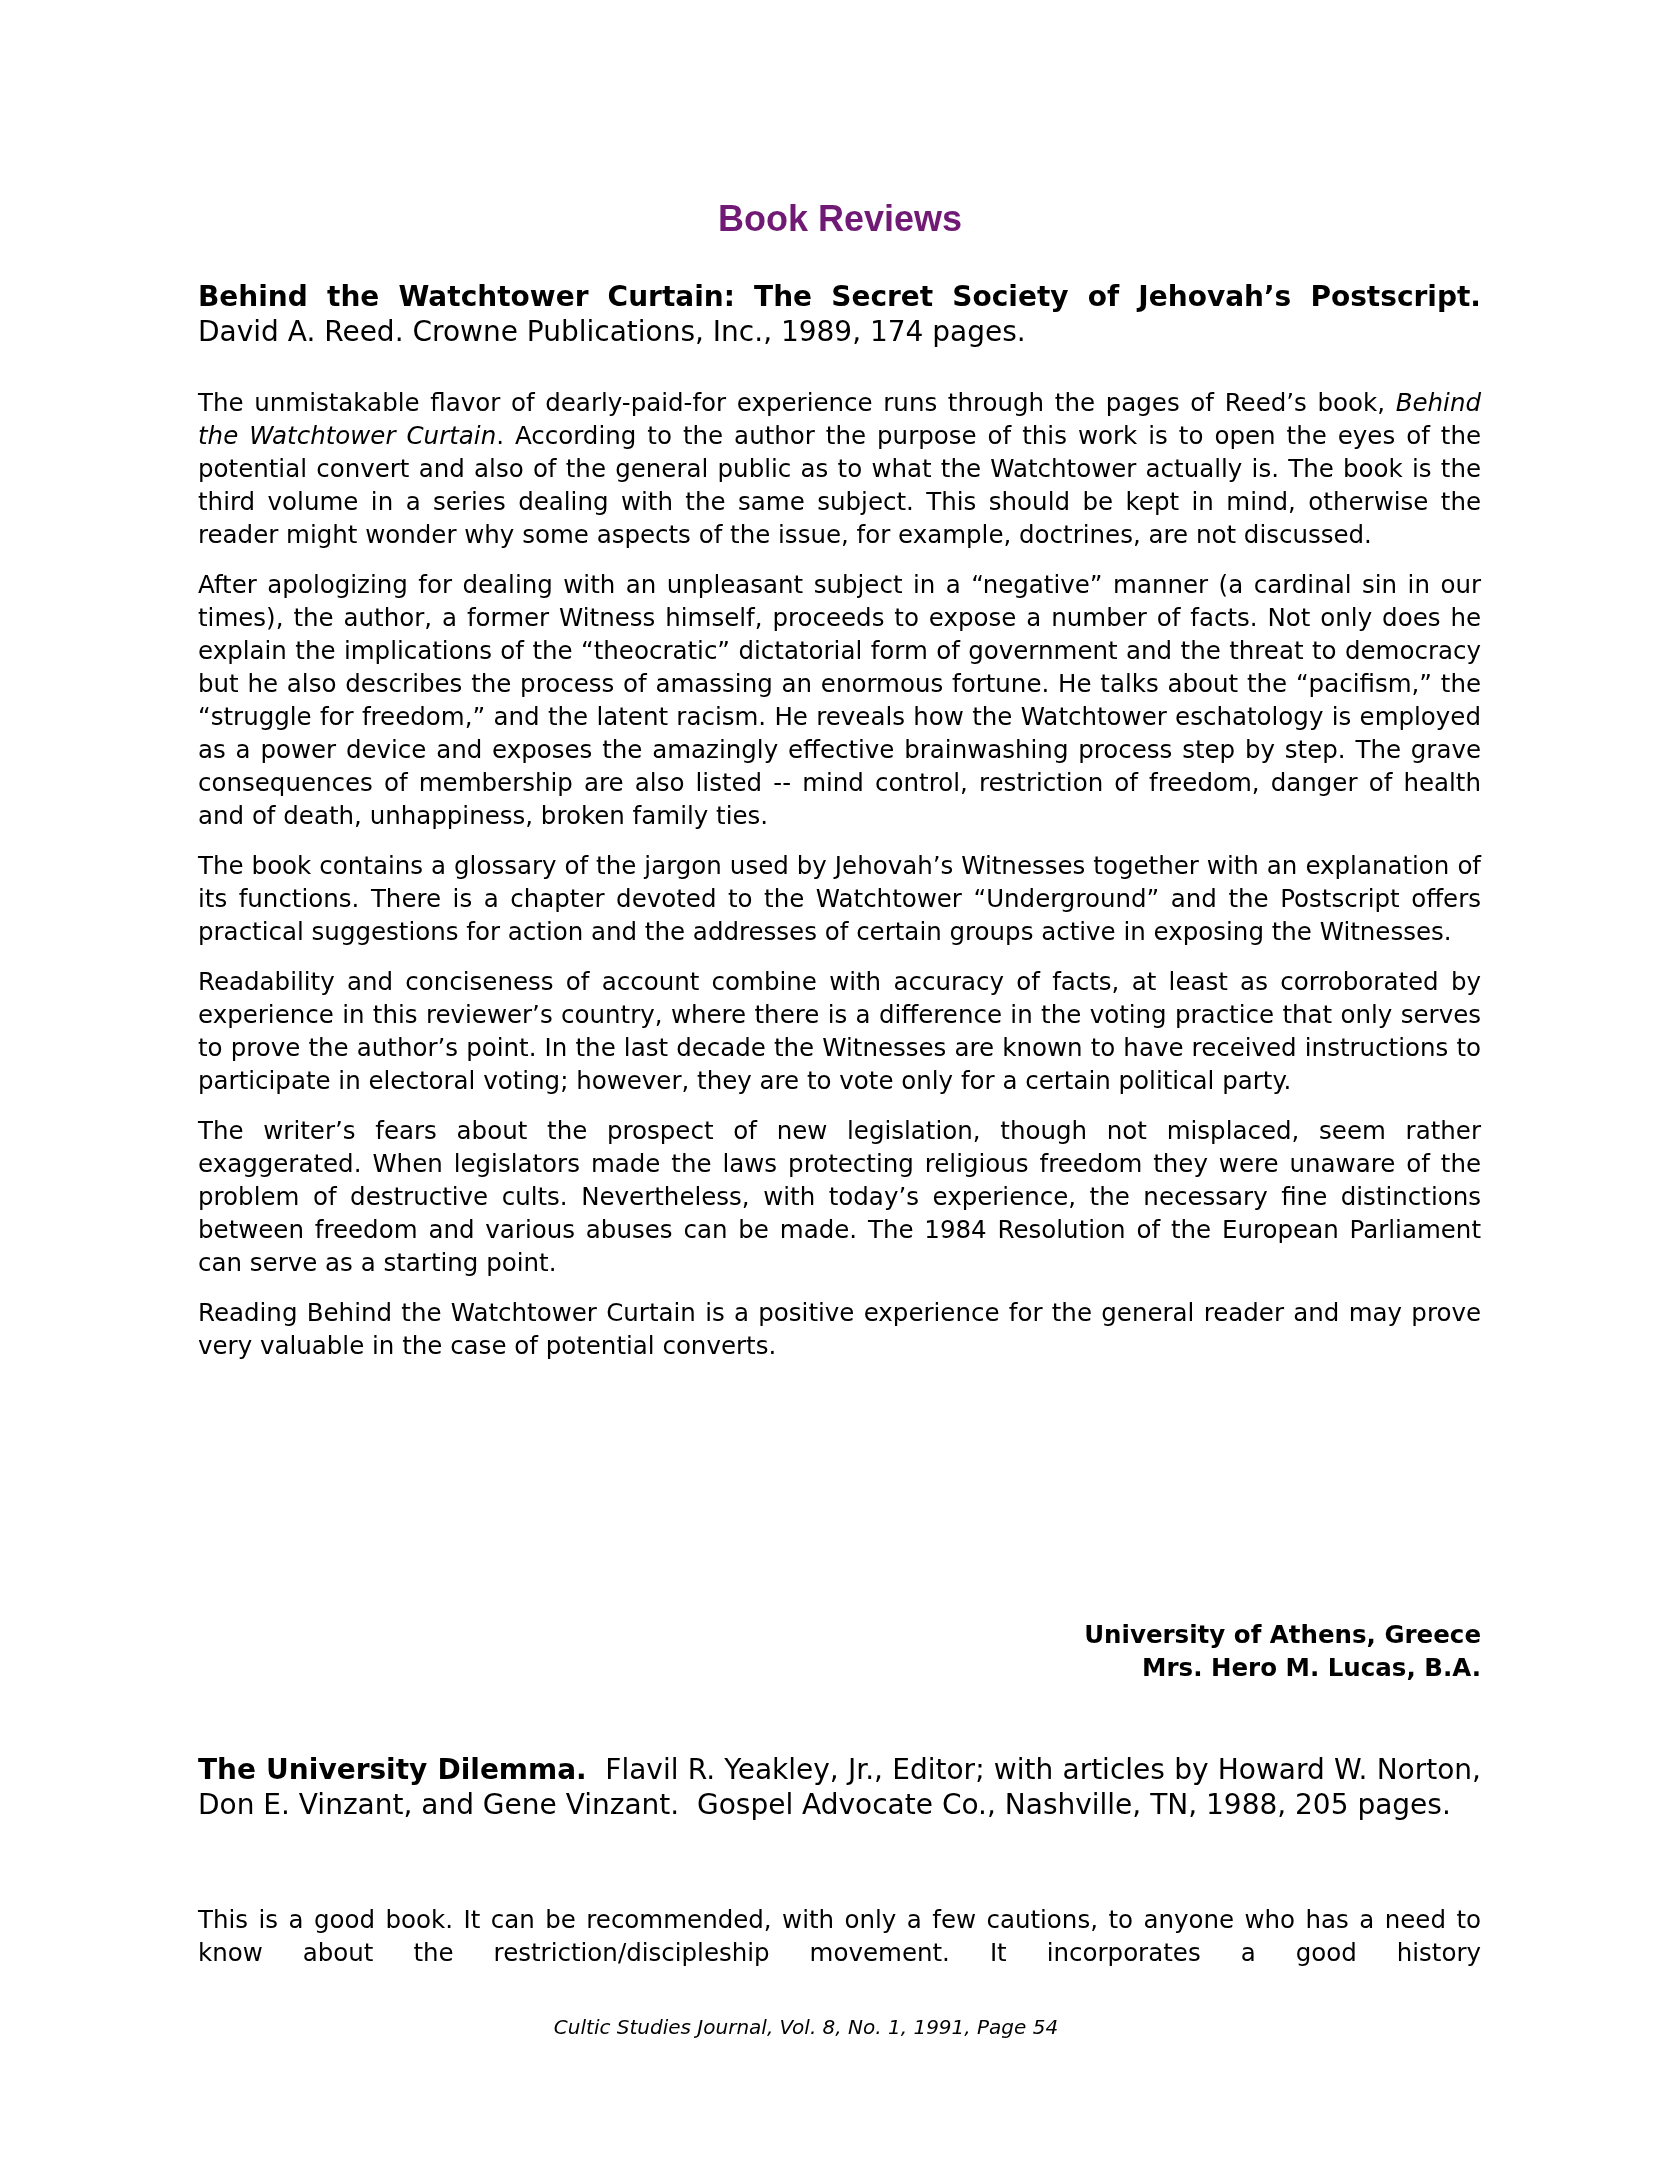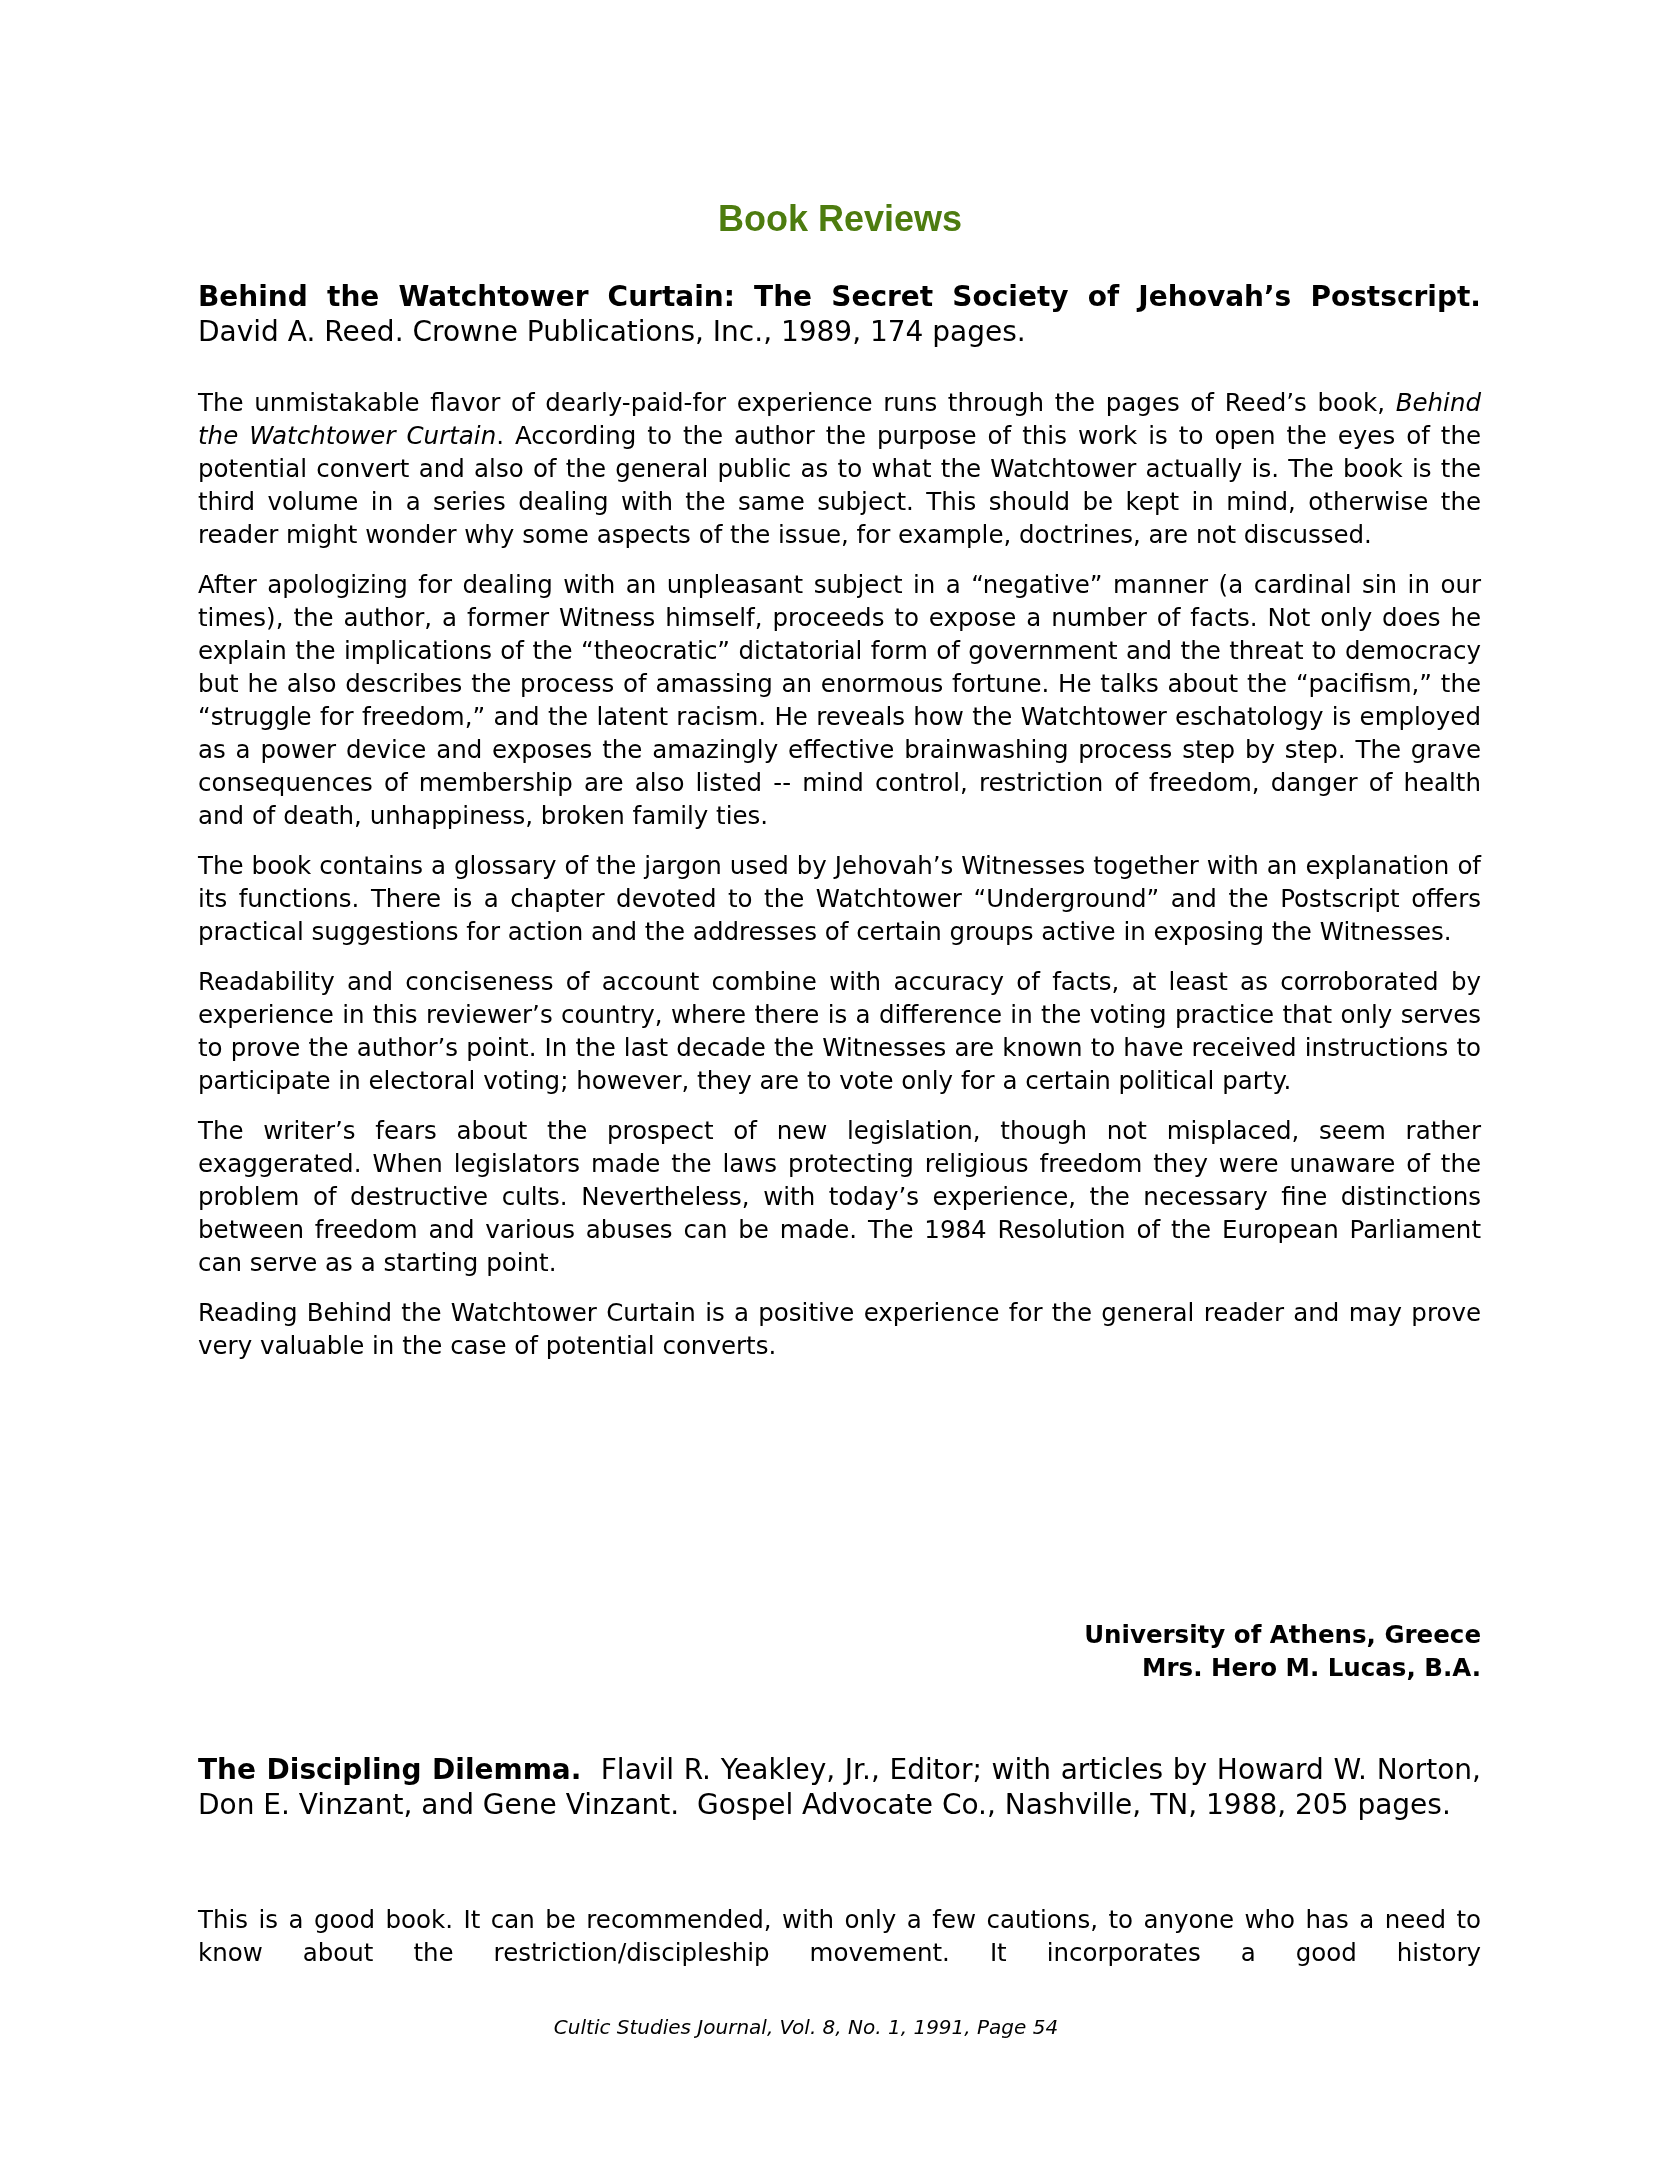--- a/index.html
+++ b/index.html
@@ -18,42 +18,42 @@
   .footer {
     position: absolute; left: 0; width: 1612px; top: 2016px; text-align: center;
     font-family: "DejaVu Sans", sans-serif; font-style: italic; font-size: 20px; line-height: 22.6px;
   }
 </style>
 </head>
 <body>
 
 <div class="page">
 
-  <div class="title" style="color: #4d7c0f;">Book Reviews</div>
+  <div class="title" style="color: #701a75;">Book Reviews</div>
 
   <div class="col" style="top:279px;">
     <p class="rev-heading"><b>Behind the Watchtower Curtain: The Secret Society of Jehovah’s Postscript.</b><span> David A. Reed.  Crowne Publications, Inc., 1989, 174 pages.</span></p>
   </div>
 
   <div class="col body" style="top:386px;">
     <p><span>The unmistakable flavor of dearly-paid-for experience runs through the pages of Reed’s book, </span><i>Behind the Watchtower Curtain</i><span>.  According to the author the purpose of this work is to open the eyes of the potential convert and also of the general public as to what the Watchtower actually is. The book is the third volume in a series dealing with the same subject. This should be kept in mind, otherwise the reader might wonder why some aspects of the issue, for example, doctrines, are not discussed.</span></p>
     <p>After apologizing for dealing with an unpleasant subject in a “negative” manner (a cardinal sin in our times), the author, a former Witness himself, proceeds to expose a number of facts. Not only does he explain the implications of the “theocratic” dictatorial form of government and the threat to democracy but he also describes the process of amassing an enormous fortune. He talks about the “pacifism,” the “struggle for freedom,” and the latent racism.  He reveals how the Watchtower eschatology is employed as a power device and exposes the amazingly effective brainwashing process step by step.  The grave consequences of membership are also listed -- mind control, restriction of freedom, danger of health and of death, unhappiness, broken family ties.</p>
     <p>The book contains a glossary of the jargon used by Jehovah’s Witnesses together with an explanation of its functions. There is a chapter devoted to the Watchtower “Underground” and the Postscript offers practical suggestions for action and the addresses of certain groups active in exposing the Witnesses.</p>
     <p>Readability and conciseness of account combine with accuracy of facts, at least as corroborated by experience in this reviewer’s country, where there is a difference in the voting practice that only serves to prove the author’s point.  In the last decade the Witnesses are known to have received instructions to participate in electoral voting; however, they are to vote only for a certain political party.</p>
     <p>The writer’s fears about the prospect of new legislation, though not misplaced, seem rather exaggerated. When legislators made the laws protecting religious freedom they were unaware of the problem of destructive cults. Nevertheless, with today’s experience, the necessary fine distinctions between freedom and various abuses can be made. The 1984 Resolution of the European Parliament can serve as a starting point.</p>
     <p>Reading Behind the Watchtower Curtain is a positive experience for the general reader and may prove very valuable in the case of potential converts.</p>
   </div>
 
   <div class="col sig" style="top:1618px;">
     <div>University of Athens, Greece</div>
     <div>Mrs. Hero M. Lucas, B.A.</div>
   </div>
 
   <div class="col" style="top:1752px;">
-    <p class="rev-heading"><b>The Discipling Dilemma.</b><span style="white-space:pre-wrap;">  Flavil R. Yeakley, Jr., Editor; with articles by Howard W. Norton, Don E. Vinzant, and Gene Vinzant.  Gospel Advocate Co., Nashville, TN, 1988, 205 pages.</span></p>
+    <p class="rev-heading"><b>The University Dilemma.</b><span style="white-space:pre-wrap;">  Flavil R. Yeakley, Jr., Editor; with articles by Howard W. Norton, Don E. Vinzant, and Gene Vinzant.  Gospel Advocate Co., Nashville, TN, 1988, 205 pages.</span></p>
   </div>
 
   <div class="col body" style="top:1903px;">
     <p style="text-align-last: justify;">This is a good book. It can be recommended, with only a few cautions, to anyone who has a need to know about the restriction/discipleship movement. It incorporates a good history</p>
   </div>
 
   <div class="footer">Cultic Studies Journal, Vol. 8, No. 1, 1991, Page 54</div>
 </div>
 
 

